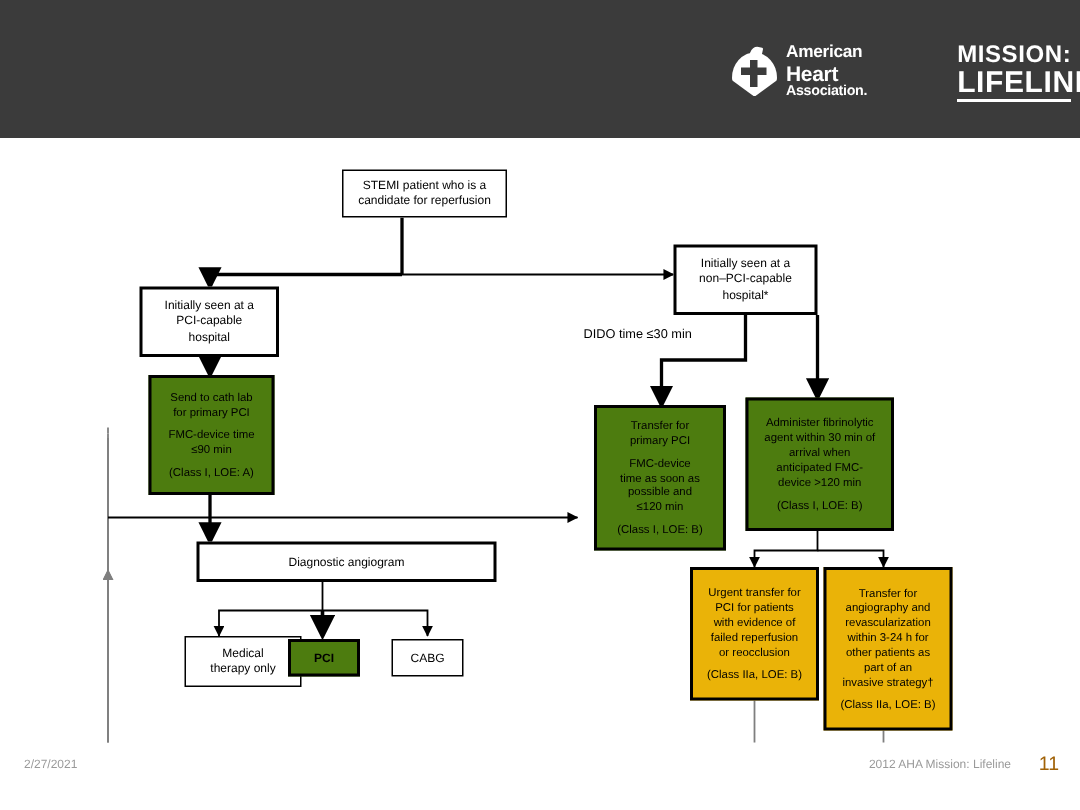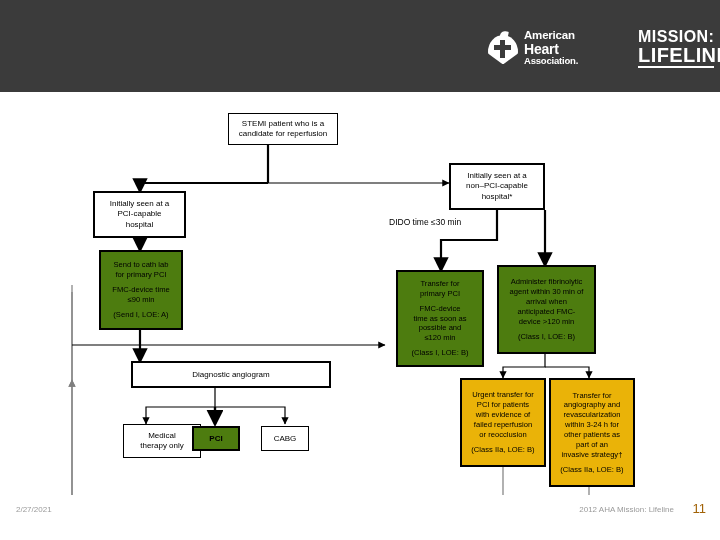--- a/index.html
+++ b/index.html
@@ -285,21 +285,21 @@
       <span class="line">hospital*</span>
     </div>
 
     <div class="free-label" style="left:389px; top:120px;">DIDO time ≤30 min</div>
 
     <div class="node node-thick green" style="left:99px; top:153px; width:84px; height:80px; font-size:7.6px; line-height:1.3;">
       <span class="line">Send to cath lab</span>
       <span class="line">for primary PCI</span>
       <span class="line gap">FMC-device time</span>
       <span class="line">≤90 min</span>
-      <span class="line cls">(Send I, LOE: A)</span>
+      <span class="line cls">(Class I, LOE: A)</span>
     </div>
 
     <div class="node node-thick green" style="left:396px; top:173px; width:88px; height:97px; font-size:7.6px; line-height:1.3;">
       <span class="line">Transfer for</span>
       <span class="line">primary PCI</span>
       <span class="line gap">FMC-device</span>
       <span class="line">time as soon as</span>
       <span class="line">possible and</span>
       <span class="line">≤120 min</span>
       <span class="line cls">(Class I, LOE: B)</span>

